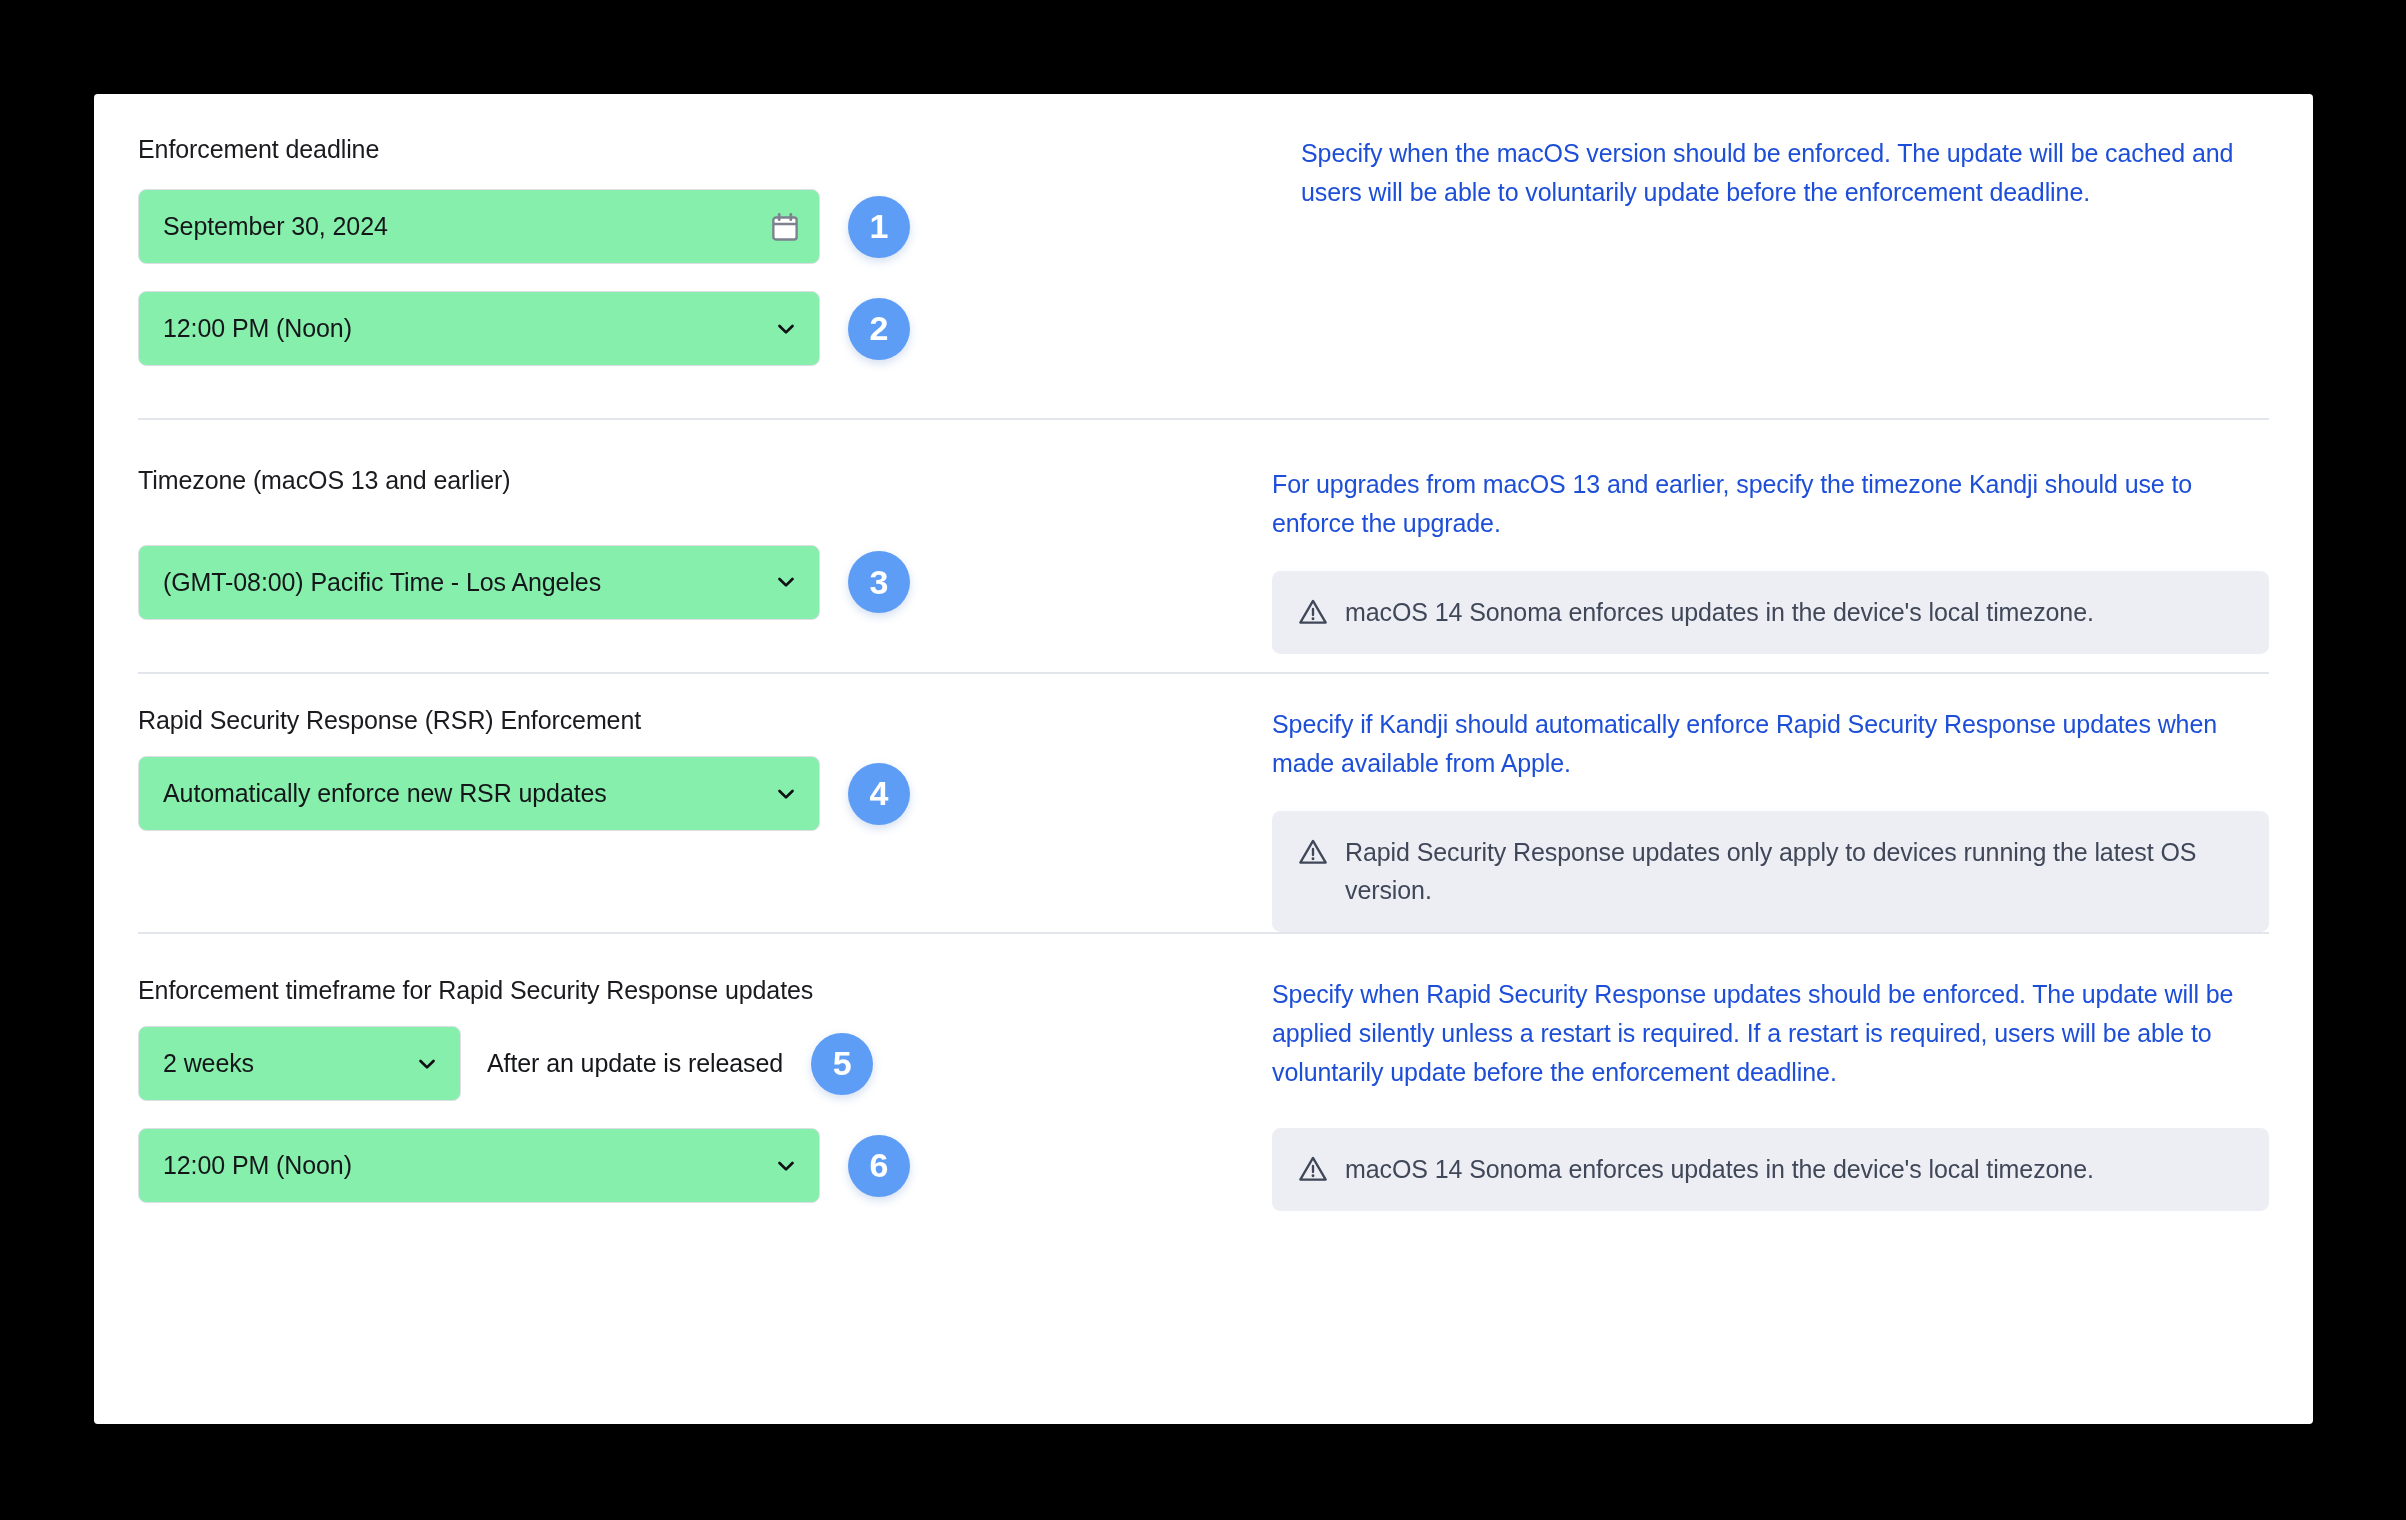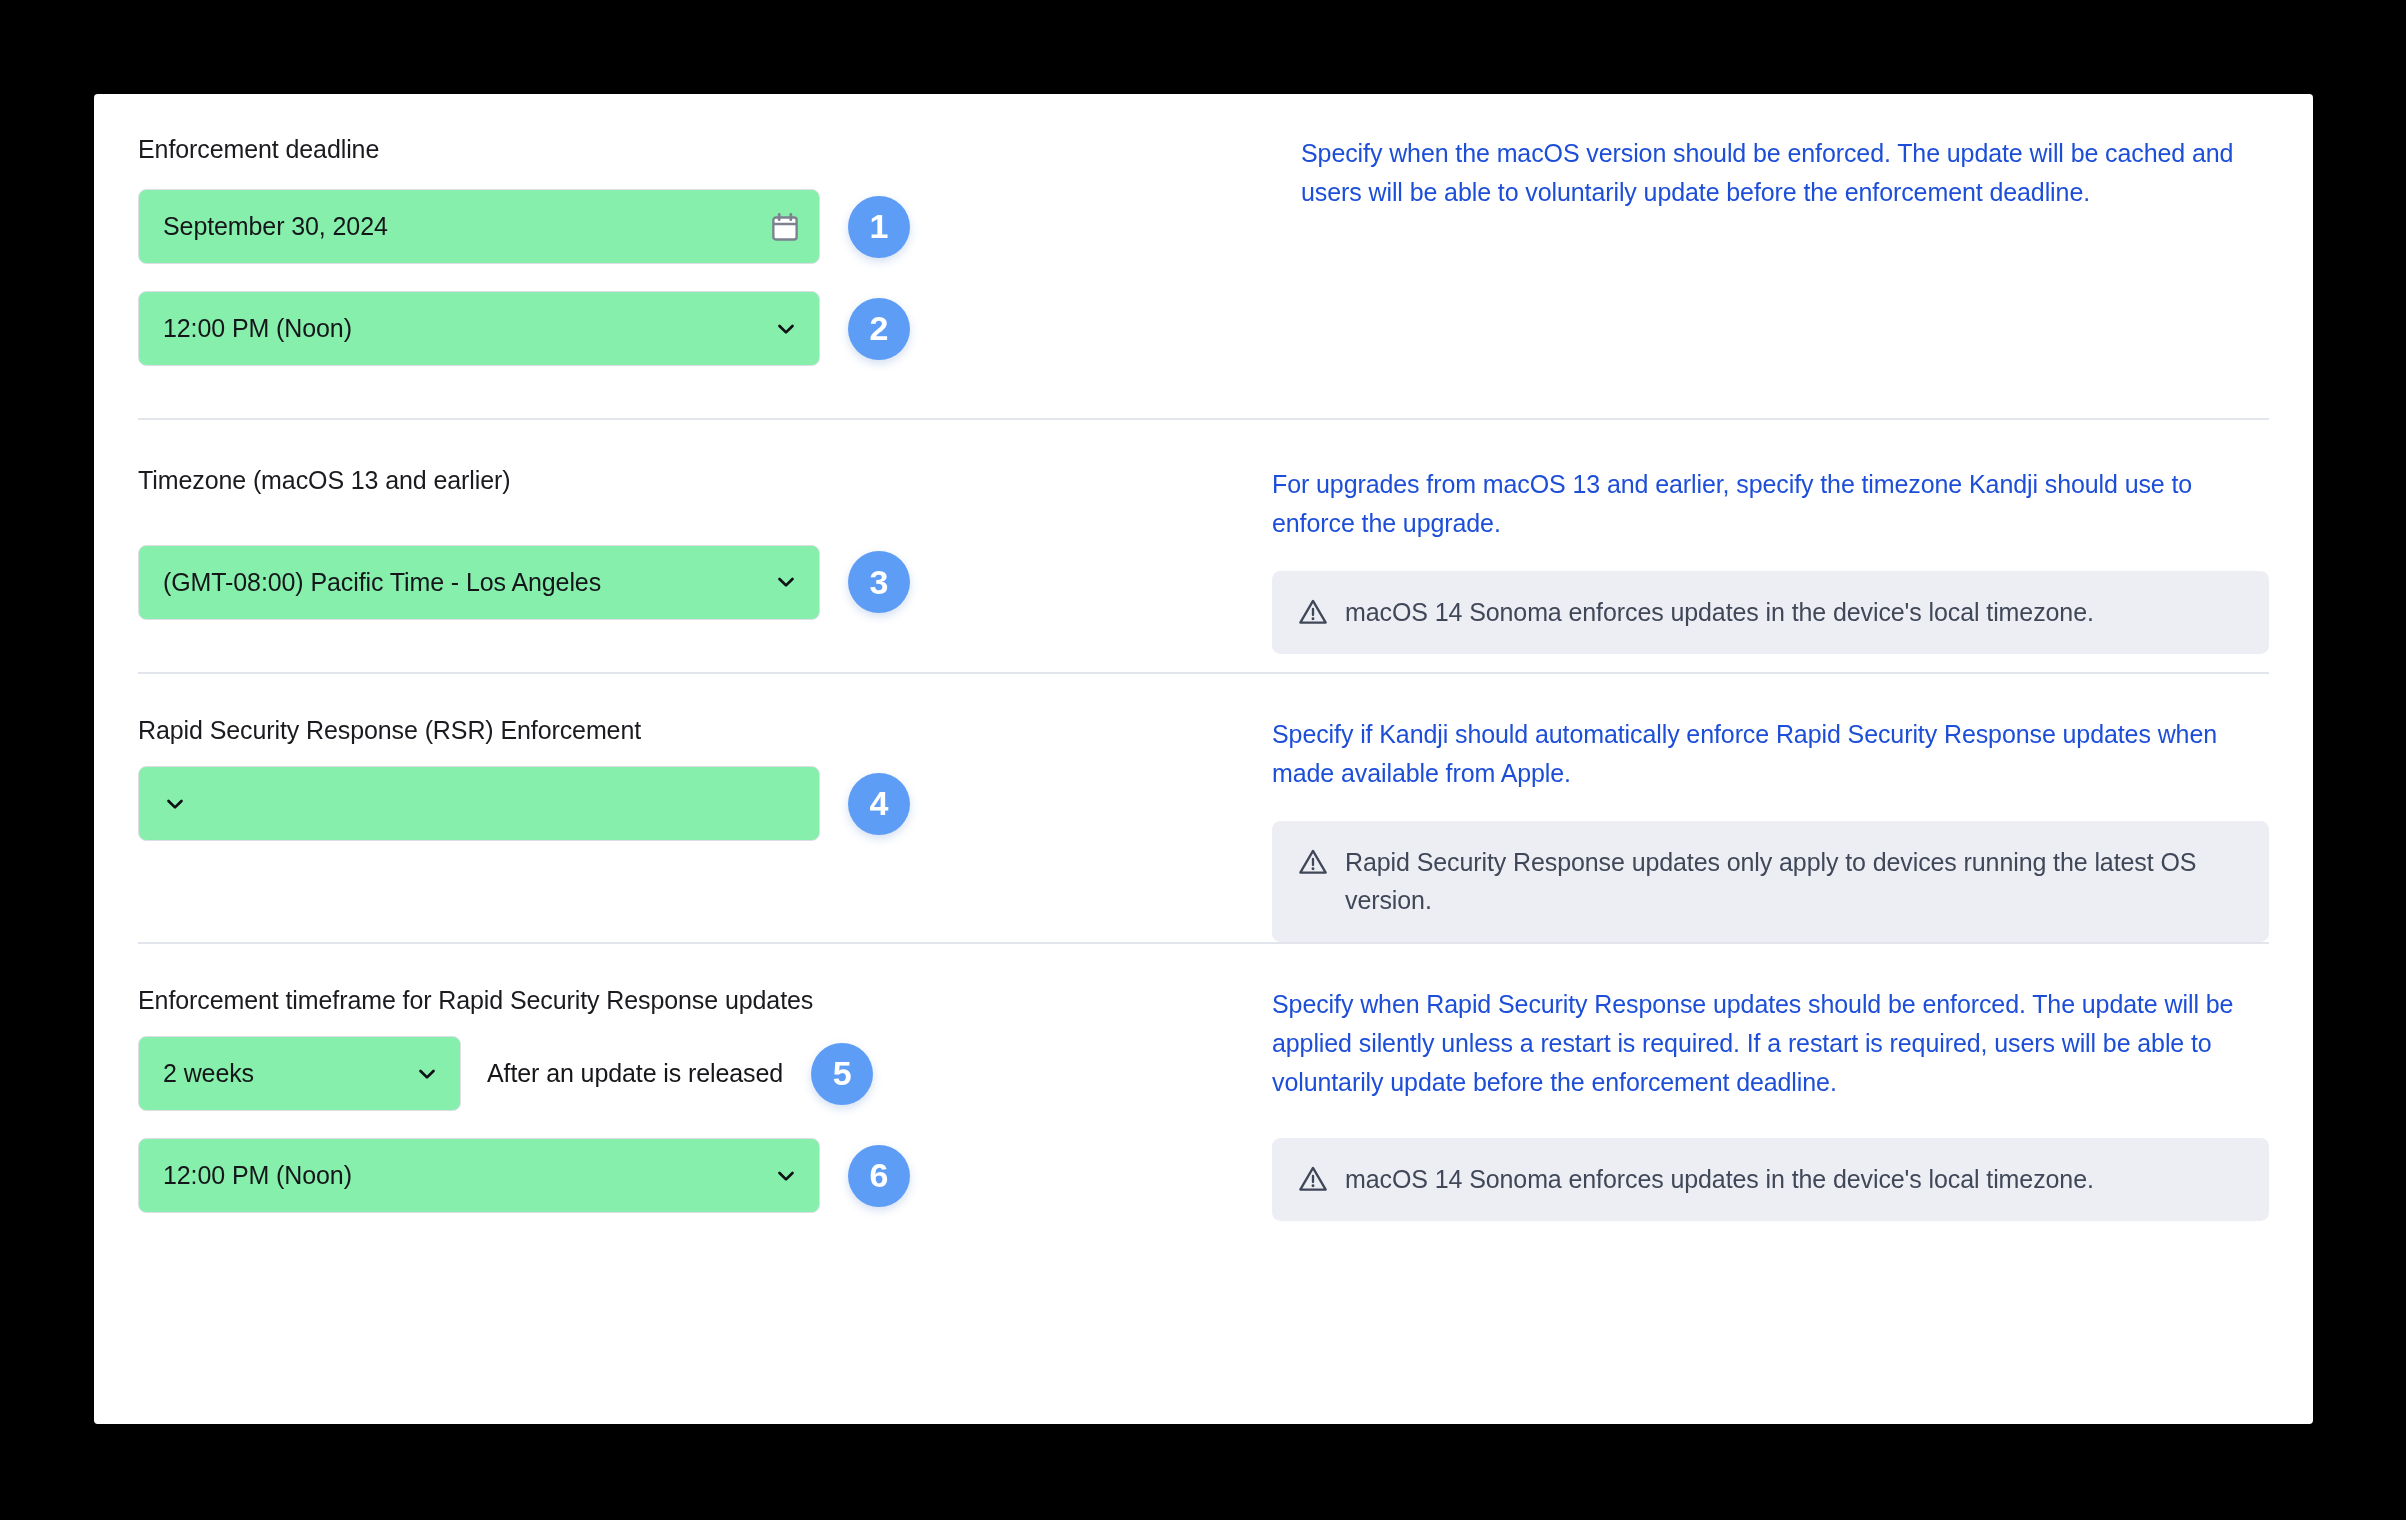--- a/index.html
+++ b/index.html
@@ -192,21 +192,21 @@
   
   .sec1 { padding-top: 40px; gap: 29px; }
   .sec1 .gap-a { height: 24px; }
   .sec1 .gap-b { height: 27px; }
   .sec1 .pad-bottom { height: 52px; }
 
   .sec2 { padding-top: 45px; }
   .sec2 .gap-a { height: 49px; }
   .sec2 .pad-bottom { height: 52px; }
 
-  .sec3 { padding-top: 41px; }
+  .sec3 { padding-top: 31px; }
   .sec3 .gap-a { height: 20.6px; }
   .sec3 .pad-bottom { height: 60px; }
 
   .sec4 { padding-top: 41px; }
   .sec4 .gap-a { height: 20.6px; }
   .sec4 .gap-b { height: 27px; }
 
   .rgap-sm { height: 28px; }
   .rgap-md { height: 36px; }
 </style>
@@ -294,20 +294,21 @@
       </div>
 
       <div class="divider"></div>
 
       <div class="section sec3">
         <div class="col-left">
           <div class="field-label">Rapid Security Response (RSR) Enforcement</div>
           <div class="gap-a"></div>
           <div class="control-row">
             <div class="control wide">
+              <span class="value">Automatically enforce new RSR updates</span>
               <span class="chevron">
                 <svg width="24" height="24" viewBox="0 0 24 24" fill="none" xmlns="http://www.w3.org/2000/svg">
                   <path d="M5.5 9L12 15.4L18.5 9" stroke="#101114" stroke-width="2.7" stroke-linecap="round" stroke-linejoin="round"></path>
                 </svg>
               </span>
             </div>
             <div class="badge">4</div>
           </div>
           <div class="pad-bottom"></div>
         </div>

